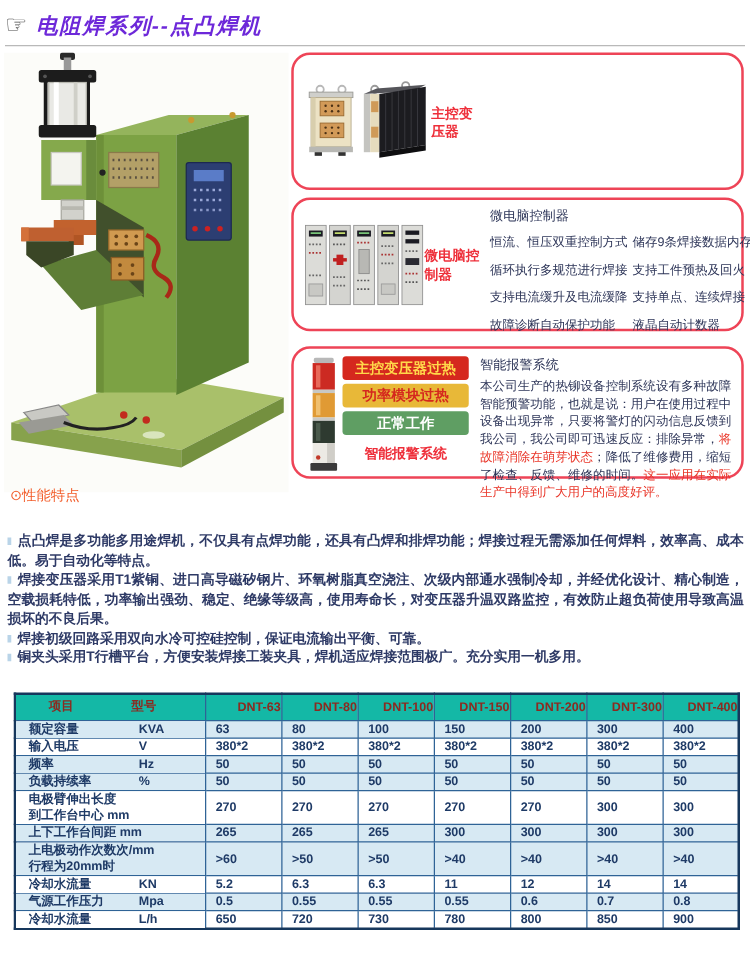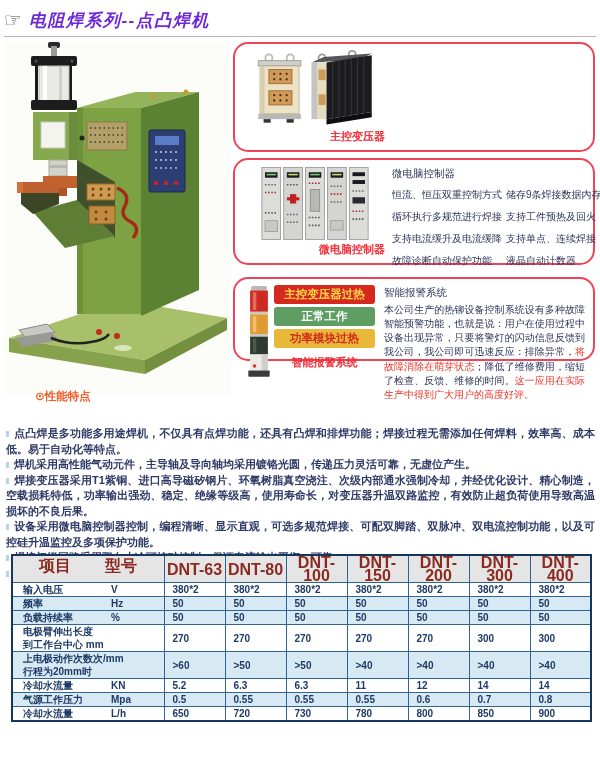--- a/index.html
+++ b/index.html
@@ -11,44 +11,44 @@
   .hand{font-size:20px;color:#4a4a4a;line-height:1;}
   .title{font-size:17px;font-weight:bold;color:#6d28d9;letter-spacing:1.5px;font-style:italic;}
   
   .machine{position:absolute;left:3px;top:42px;}
   .machine-cap{position:absolute;left:36px;top:397px;font-size:12px;font-weight:bold;color:#ee2f3a;letter-spacing:.5px;}
   
   .panel{position:absolute;left:233px;width:362px;border:2px solid #ee4457;border-radius:15px;
          background:#fff;box-sizing:border-box;padding:6px 8px;display:flex;gap:7px;}
   #panel1{top:42px;height:110px;}
   #panel2{top:158px;height:107px;}
-  #panel3{top:277px;height:84px;}
-  .pimg{width:142px;flex:none;display:flex;flex-direction:column;align-items:flex-end;}
+  #panel3{top:277px;height:106px;}
+  .pimg{width:142px;flex:none;display:flex;align-items:center;}
   .pcap{color:#ee2f3a;font-weight:bold;font-size:11px;margin-top:1px;}
   .ptxt{flex:1;font-size:10px;line-height:1.42;color:#2d3558;text-align:justify;}
   .red{color:#e93528;}
   .ptitle{font-size:10.5px;color:#2d3558;margin-bottom:3px;}
   .featgrid{display:grid;grid-template-columns:1.08fr 1fr;row-gap:8px;column-gap:4px;margin-top:7px;}
   .feat{white-space:nowrap;font-size:10px;color:#2d3558;}
   
   .alarm-left{width:134px;flex:none;position:relative;}
   .tower{position:absolute;left:2px;top:1px;}
   .alabels{position:absolute;left:31px;top:0;width:101px;}
   .alight{border-radius:3px;text-align:center;font-weight:bold;font-size:11.5px;padding:2px 0;margin-bottom:3px;}
   .acap{position:absolute;left:31px;top:70px;width:101px;text-align:center;color:#ee2f3a;font-weight:bold;font-size:11px;}
   
-  .feat-head{position:absolute;left:8px;top:389px;font-size:11.5px;font-weight:bold;color:#f25b28;margin-left:27px;}
+  .feat-head{position:absolute;left:8px;top:389px;font-size:11.5px;font-weight:normal;color:#f25b28;}
   .paras{position:absolute;left:6px;top:426px;width:589px;}
   .para{font-size:11px;line-height:15.5px;color:#2e3a66;text-align:justify;font-weight:bold;}
   .para::before{content:"";display:inline-block;width:3px;height:6px;background:#b9d4e8;margin-right:5px;}
   
   .spec{position:absolute;left:11px;top:554px;width:581px;border-collapse:collapse;table-layout:fixed;
         font-size:10px;font-weight:bold;color:#1e3a66;border:2px solid #16375c;}
   .spec th,.spec td{border:1px solid #2f6396;padding:0;line-height:13px;}
-  .spec thead th{background:#e5e5e5;color:#8c2a20;height:20px;font-size:16px;text-align:center;}
+  .spec thead th{background:#14b8a6;color:#8c2a20;height:20px;font-size:10px;text-align:right;}
   .spec td{height:13px;text-align:left;padding-left:8px;background:#ffffff;}
   .spec tr.alt td{background:#d7e9f3;}
   .lblcell{position:relative;padding-left:10px !important;}
   .unit{position:absolute;left:98px;top:0;}
   .thlbl{position:relative;}
   .thlbl span{position:absolute;top:3px;}
   .th-item{left:26px;} .th-model{left:92px;}
 </style>
 </head>
 <body>
@@ -273,37 +273,35 @@
         <rect x="4" y="54" width="20" height="3" fill="#c8c8c4"></rect>
         <rect x="4" y="57" width="20" height="20" fill="#2e3a30"></rect>
           <rect x="7" y="59" width="4" height="16" fill="#4a5a4c"></rect>
         <rect x="4" y="77" width="20" height="18" fill="#eceae4"></rect>
           <rect x="17" y="77" width="7" height="18" fill="#d0cec8"></rect>
         <circle cx="9" cy="90" r="2" fill="#c23a2a"></circle>
         <rect x="2" y="95" width="24" height="7" rx="1" fill="#3a3a3a"></rect>
       </svg>
       <div class="alabels">
           <div class="alight" style="background: rgb(213, 40, 30); color: rgb(255, 216, 74);">主控变压器过热</div>
+          <div class="alight" style="background: rgb(232, 184, 56); color: rgb(213, 40, 30);">功率模块过热</div>
           <div class="alight" style="background: rgb(95, 158, 99); color: rgb(255, 255, 255);">正常工作</div>
-          <div class="alight" style="background: rgb(232, 184, 56); color: rgb(213, 40, 30);">功率模块过热</div>
         </div>
       <div class="acap">智能报警系统</div>
     </div>
     <div class="ptxt">
       <div class="ptitle">智能报警系统</div>
       <span><span>本公司生产的热铆设备控制系统设有多种故障智能预警功能，也就是说：用户在使用过程中设备出现异常，只要将警灯的闪动信息反馈到我公司，我公司即可迅速反应：排除异常，</span><span class="red">将故障消除在萌芽状态</span><span>；降低了维修费用，缩短了检查、反馈、维修的时间。</span><span class="red">这一应用在实际生产中得到广大用户的高度好评。</span></span>
     </div>
   </div>
 
   <div class="feat-head">⊙性能特点</div>
   <div class="paras">
       <div class="para">点凸焊是多功能多用途焊机，不仅具有点焊功能，还具有凸焊和排焊功能；焊接过程无需添加任何焊料，效率高、成本低。易于自动化等特点。</div>
-      <div class="para">焊机采用高性能气动元件，主导轴及导向轴均采用镀铬光圆，传递压力灵活可靠，无虚位产生。</div>
       <div class="para">焊接变压器采用T1紫铜、进口高导磁矽钢片、环氧树脂真空浇注、次级内部通水强制冷却，并经优化设计、精心制造，空载损耗特低，功率输出强劲、稳定、绝缘等级高，使用寿命长，对变压器升温双路监控，有效防止超负荷使用导致高温损坏的不良后果。</div>
-      <div class="para">设备采用微电脑控制器控制，编程清晰、显示直观，可选多规范焊接、可配双脚踏、双脉冲、双电流控制功能，以及可控硅升温监控及多项保护功能。</div>
       <div class="para">焊接初级回路采用双向水冷可控硅控制，保证电流输出平衡、可靠。</div>
       <div class="para">铜夹头采用T行槽平台，方便安装焊接工装夹具，焊机适应焊接范围极广。充分实用一机多用。</div>
     </div>
 
   <table class="spec">
     <colgroup>
       <col style="width:152px">
       <col style="width:61px">
         <col style="width:61px">
         <col style="width:61px">
@@ -321,20 +319,30 @@
       <th>DNT-63</th>
           <th>DNT-80</th>
           <th>DNT-100</th>
           <th>DNT-150</th>
           <th>DNT-200</th>
           <th>DNT-300</th>
           <th>DNT-400</th>
         </tr>
     </thead>
     <tbody>
+        <tr class="alt">
+          <td class="lblcell"><span>额定容量</span><span class="unit">KVA</span></td>
+          <td>63</td>
+          <td>80</td>
+          <td>100</td>
+          <td>150</td>
+          <td>200</td>
+          <td>300</td>
+          <td>400</td>
+        </tr>
         <tr>
           <td class="lblcell"><span>输入电压</span><span class="unit">V</span></td>
           <td>380*2</td>
           <td>380*2</td>
           <td>380*2</td>
           <td>380*2</td>
           <td>380*2</td>
           <td>380*2</td>
           <td>380*2</td>
         </tr>
@@ -358,20 +366,30 @@
           <td>50</td>
           <td>50</td>
         </tr>
         <tr>
           <td class="lblcell">电极臂伸出长度<br>到工作台中心  mm</td>
           <td>270</td>
           <td>270</td>
           <td>270</td>
           <td>270</td>
           <td>270</td>
+          <td>300</td>
+          <td>300</td>
+        </tr>
+        <tr class="alt">
+          <td class="lblcell"><span>上下工作台间距 mm</span></td>
+          <td>265</td>
+          <td>265</td>
+          <td>265</td>
+          <td>300</td>
+          <td>300</td>
           <td>300</td>
           <td>300</td>
         </tr>
         <tr class="alt">
           <td class="lblcell">上电极动作次数次/mm<br>行程为20mm时</td>
           <td>&gt;60</td>
           <td>&gt;50</td>
           <td>&gt;50</td>
           <td>&gt;40</td>
           <td>&gt;40</td>

